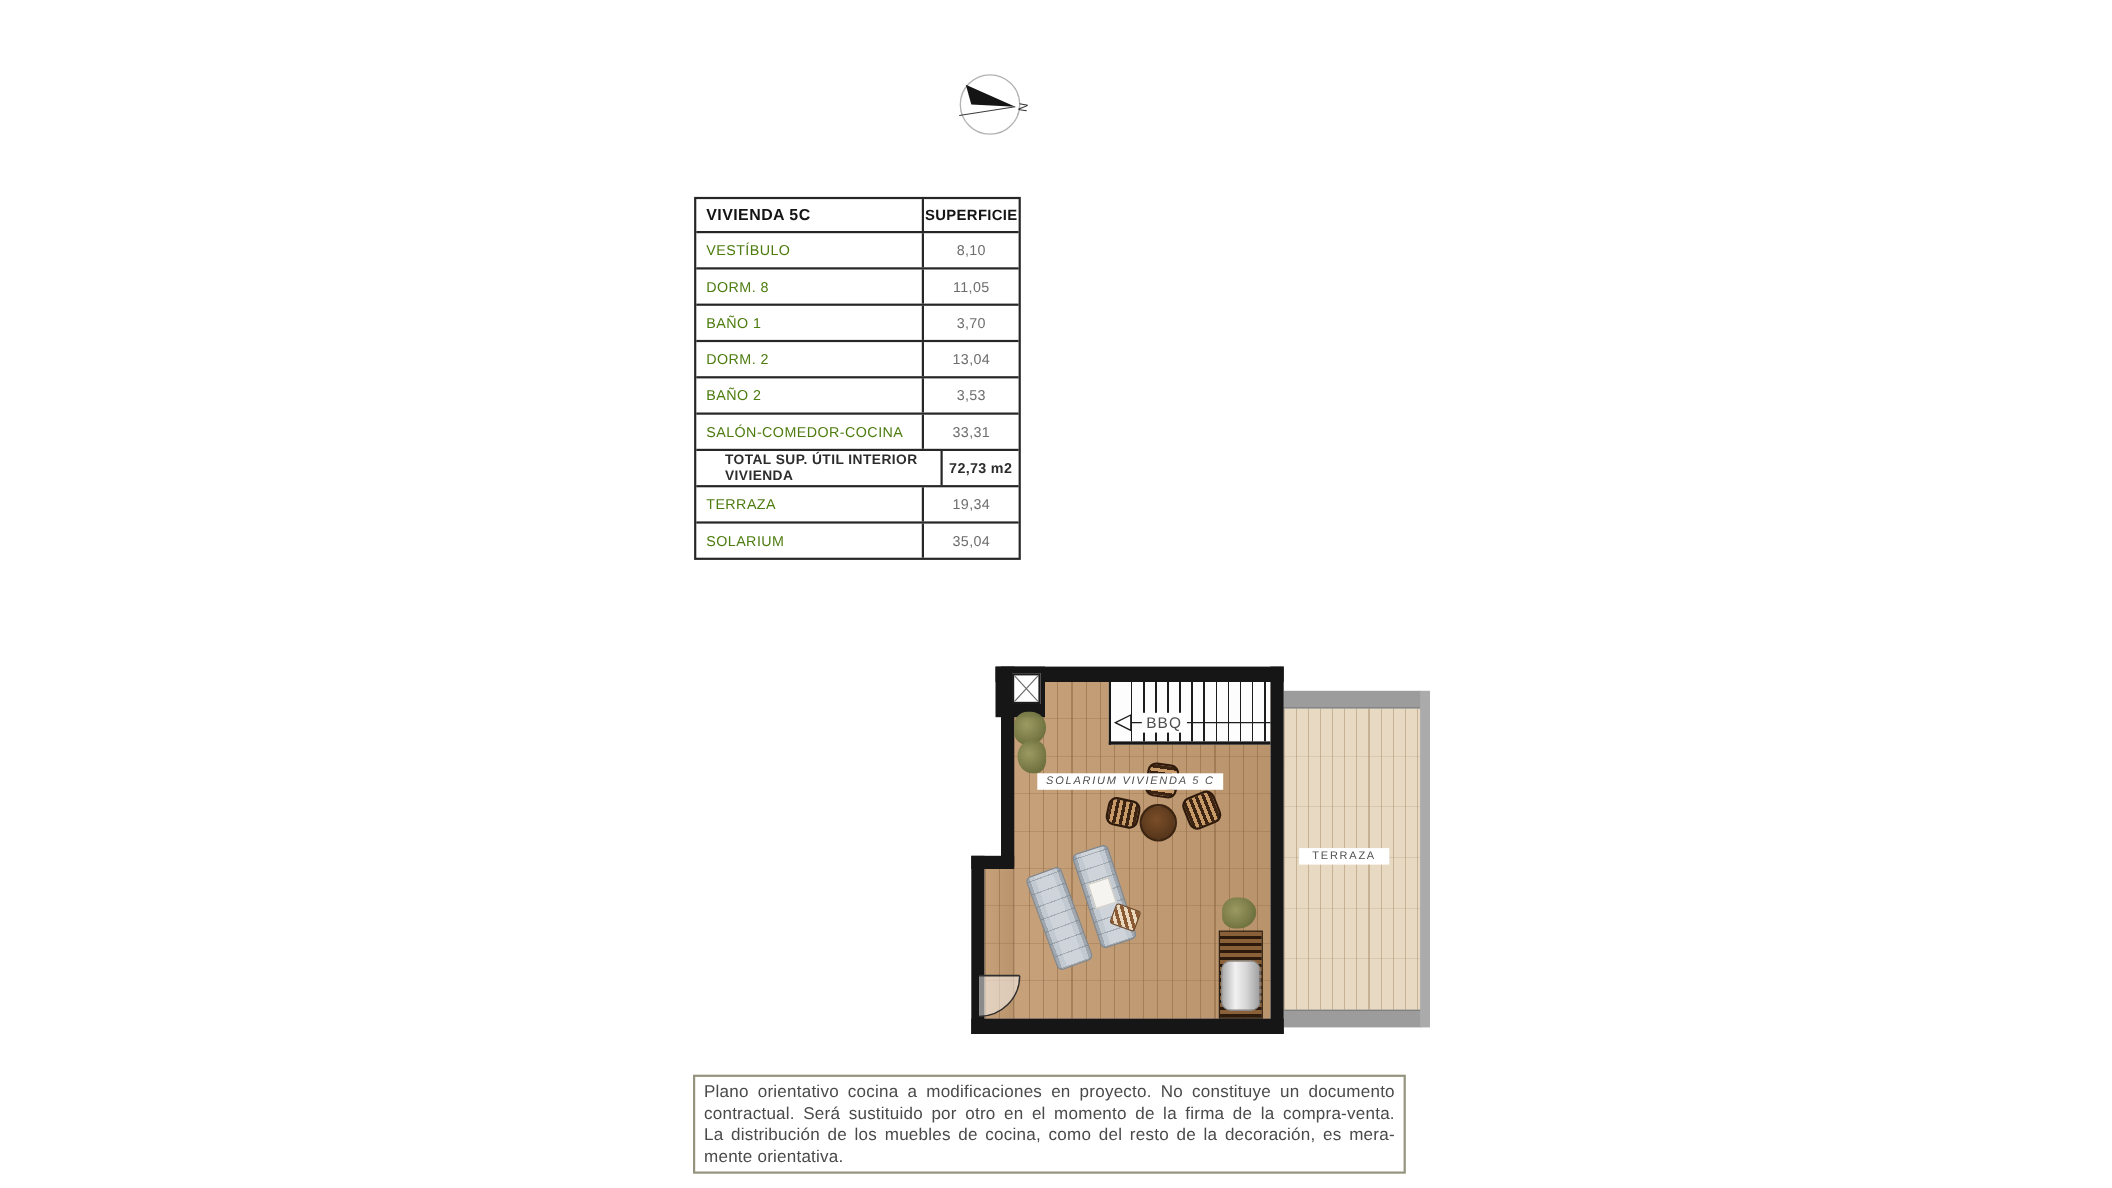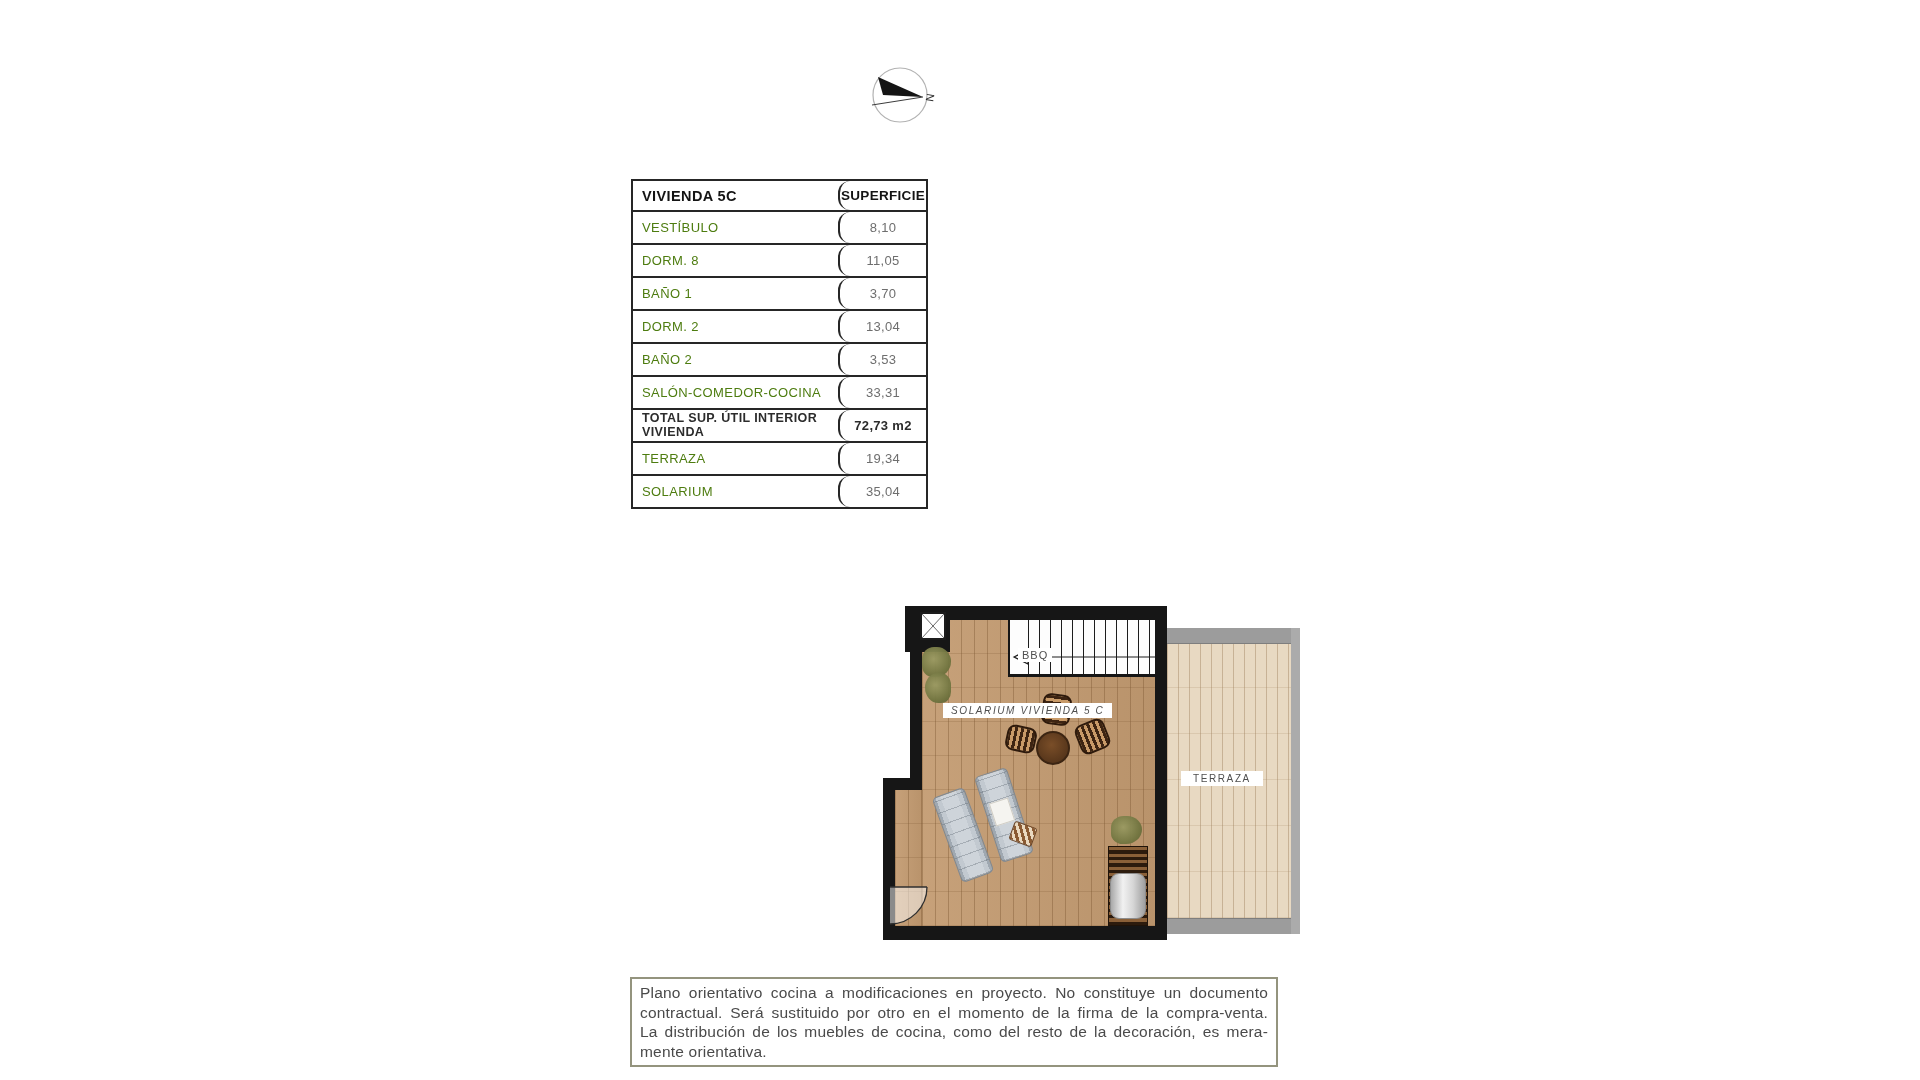--- a/index.html
+++ b/index.html
@@ -7,28 +7,28 @@
               font-family:"Liberation Sans", sans-serif; }
 
   
   #compass { position:absolute; left:862px; top:58px; width:100px; height:80px; }
 
   
   #area-table { position:absolute; left:631px; top:179px; width:297px;
                 border:2px solid #262626; background:#fff; }
   .trow { display:flex; align-items:stretch; height:33px; border-top:2px solid #262626; }
   .trow.head { border-top:none; height:29px; }
-  .cell { display:flex; align-items:center;border-radius:12px; }
+  .cell { display:flex; align-items:center; }
   .cell.label { width:205px; padding:2px 14px 2px 9px; font-size:13px; color:#4d7c0f;
                 letter-spacing:.4px; line-height:14px; }
   .cell.value { flex:1; justify-content:center; text-align:right; font-size:13px;
                 color:#6e6e6e; border-left:2px solid #262626; letter-spacing:.3px; }
   .trow.head .cell.label { font-weight:bold; font-size:14.5px; color:#141414; }
   .trow.head .cell.value { font-weight:bold; font-size:13.5px; color:#141414; }
-  .trow.bold .cell.label { font-weight:bold; font-size:12.5px; line-height:13.5px; color:#2c2c2c; }
+  .trow.bold .cell.label { font-weight:bold; font-size:12.5px; line-height:13.5px; color:#2c2c2c;margin-left:17px; }
   .trow.bold .cell.value { font-weight:bold; color:#2c2c2c; }
 
   
   #floorplan { position:absolute; left:880px; top:600px; width:420px; height:350px; }
   .wall { position:absolute; background:#161616; z-index:3; }
   .wood-solarium {
     position:absolute; z-index:1; background-color:#c39b71;
     background-image:
       repeating-linear-gradient(90deg, rgba(122,85,48,.40) 0 1px, rgba(0,0,0,0) 1px 13px),
       repeating-linear-gradient(0deg,  rgba(122,85,48,.22) 0 1px, rgba(0,0,0,0) 1px 34px),
@@ -169,21 +169,21 @@
       <line x1="22" y1="0" x2="0" y2="24" stroke="#6a6a6a" stroke-width="1"></line>
     </svg>
   </div>
 
   <div id="stairs">
     <div class="treads"></div>
     <svg width="147" height="57" viewBox="0 0 147 57">
       <line x1="18" y1="37" x2="145" y2="37" stroke="#1d1d1d" stroke-width="1.2"></line>
       <polygon points="4,37 18,30 18,44" fill="#ffffff" stroke="#1d1d1d" stroke-width="1.2"></polygon>
     </svg>
-    <div class="plan-label" style="left:8px; top:28px; padding:1px 4px; letter-spacing:1px; font-size:11px;">BBQ</div>
+    <div class="plan-label" style="left:28px; top:28px; padding:1px 4px; letter-spacing:1px; font-size:14px;">BBQ</div>
   </div>
 
   <svg id="door-arc" width="62" height="70" viewBox="0 0 62 70">
     <path d="M 10 17 L 47 17 A 37 37 0 0 1 10 54 Z" fill="rgba(255,255,255,0.5)"></path>
     <path d="M 47 17 A 37 37 0 0 1 10 54" fill="none" stroke="#2f2f2f" stroke-width="1.3"></path>
     <line x1="10" y1="17" x2="47" y2="17" stroke="#2f2f2f" stroke-width="1.6"></line>
   </svg>
 
   <div class="furn" id="round-table"></div>
   <div class="furn barrel-chair" id="chair-n"></div>

